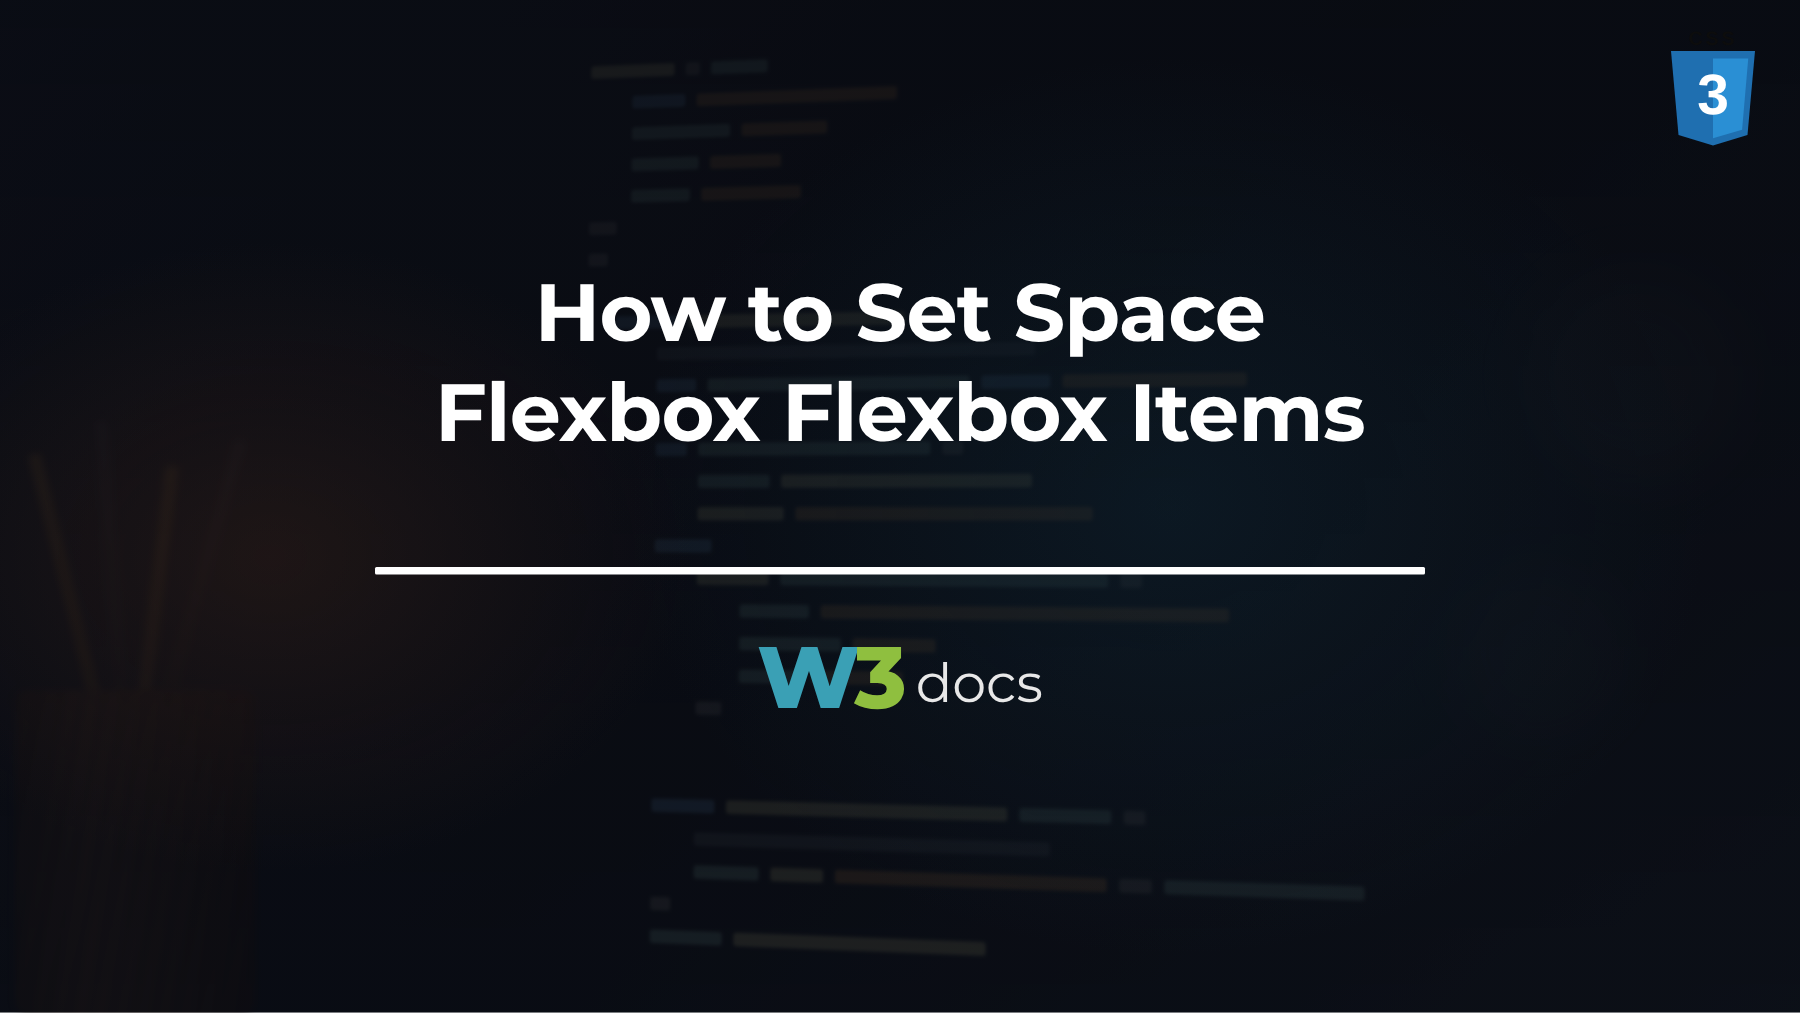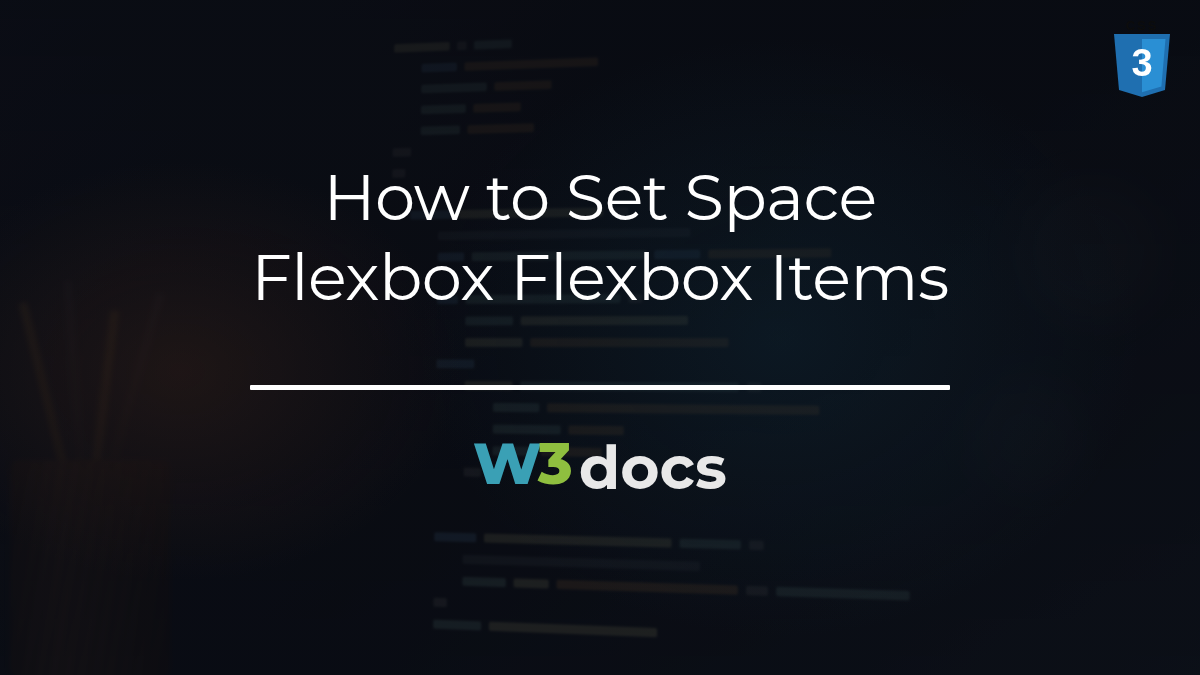--- a/index.html
+++ b/index.html
@@ -118,22 +118,22 @@
   .content {
     position: relative;
     z-index: 3;
     text-align: center;
     width: 100%;
     padding: 0 40px;
     margin-top: -20px;
   }
   .title {
     color: #ffffff;
-    font-weight: 400;
-    font-size: 64px;
+    font-weight: 700;
+    font-size: 54px;
     line-height: 1.25;
     letter-spacing: -0.5px;
   }
   .divider {
     width: 700px;
     height: 5px;
     background: #ffffff;
     margin: 68px auto 0;
     border-radius: 1px;
   }
@@ -153,22 +153,22 @@
   }
   .logo-3 {
     font-weight: 800;
     font-size: 58px;
     color: #8fbf3f;
     line-height: 1;
     margin-left: -4px;
     margin-right: 4px;
   }
   .logo-docs {
-    font-weight: 700;
-    font-size: 60px;
+    font-weight: 400;
+    font-size: 36px;
     color: #e8e8e8;
     letter-spacing: 0px;
     line-height: 1;
     margin-top: 8px;
   }
 </style>
 </head>
 <body>
 
 <div class="hero">

